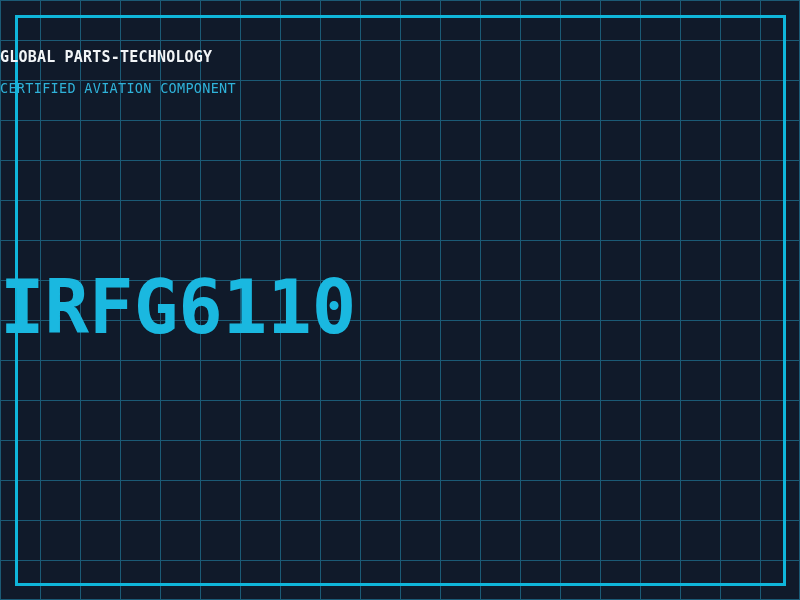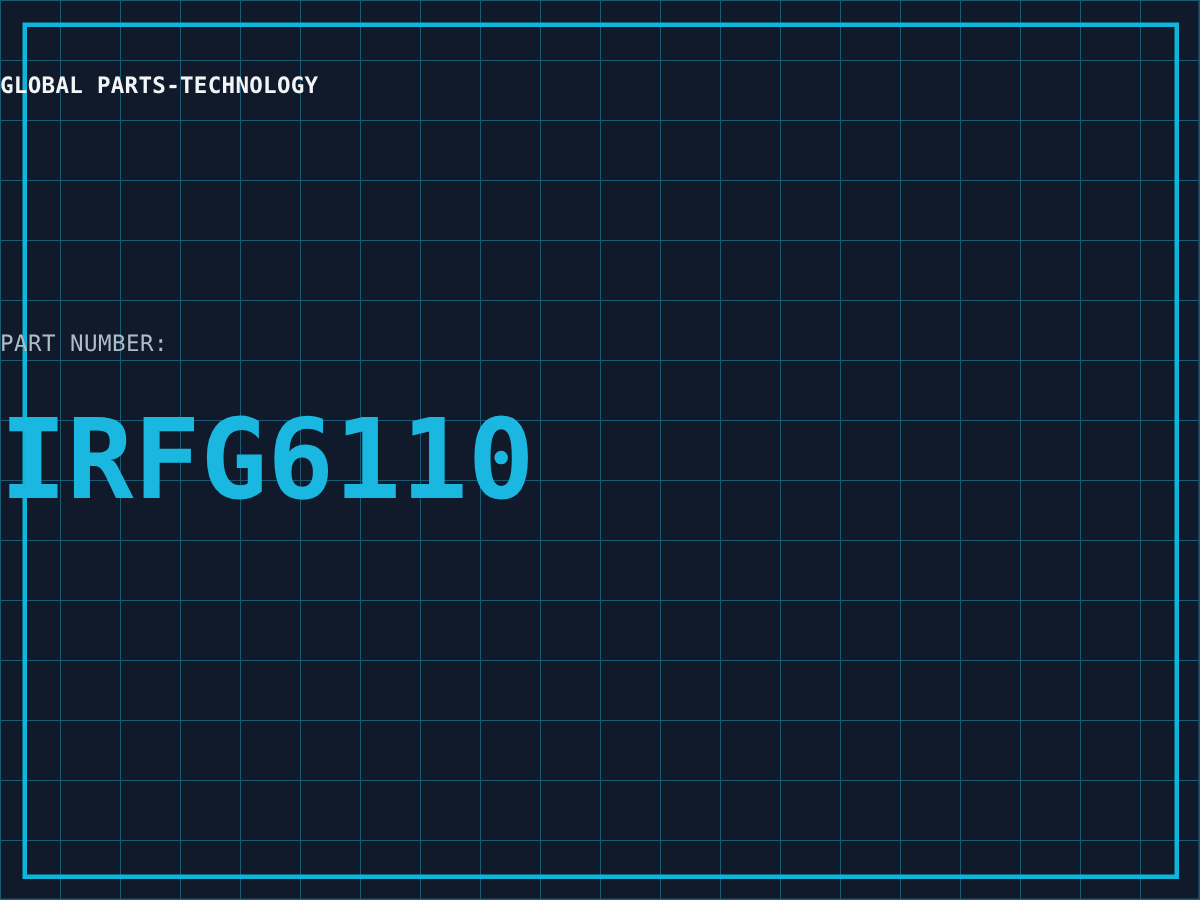--- a/index.html
+++ b/index.html
@@ -70,18 +70,18 @@
   }
 </style>
 </head>
 <body>
 
 <div class="screen">
   <div class="frame"></div>
 
   <div class="txt brand-title">GLOBAL PARTS-TECHNOLOGY</div>
 
+  <div class="txt subtitle">CERTIFIED AVIATION COMPONENT</div>
 
-  <div class="txt part-label">PART NUMBER:</div>
 
   <div class="txt part-number">IRFG6110</div>
 
 </div>
 
 </body></html>

